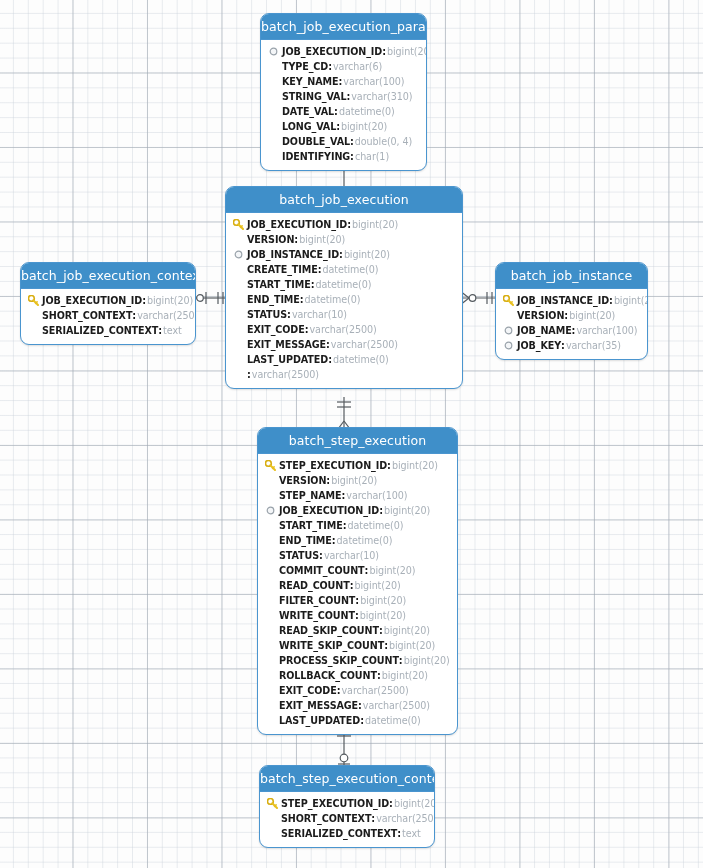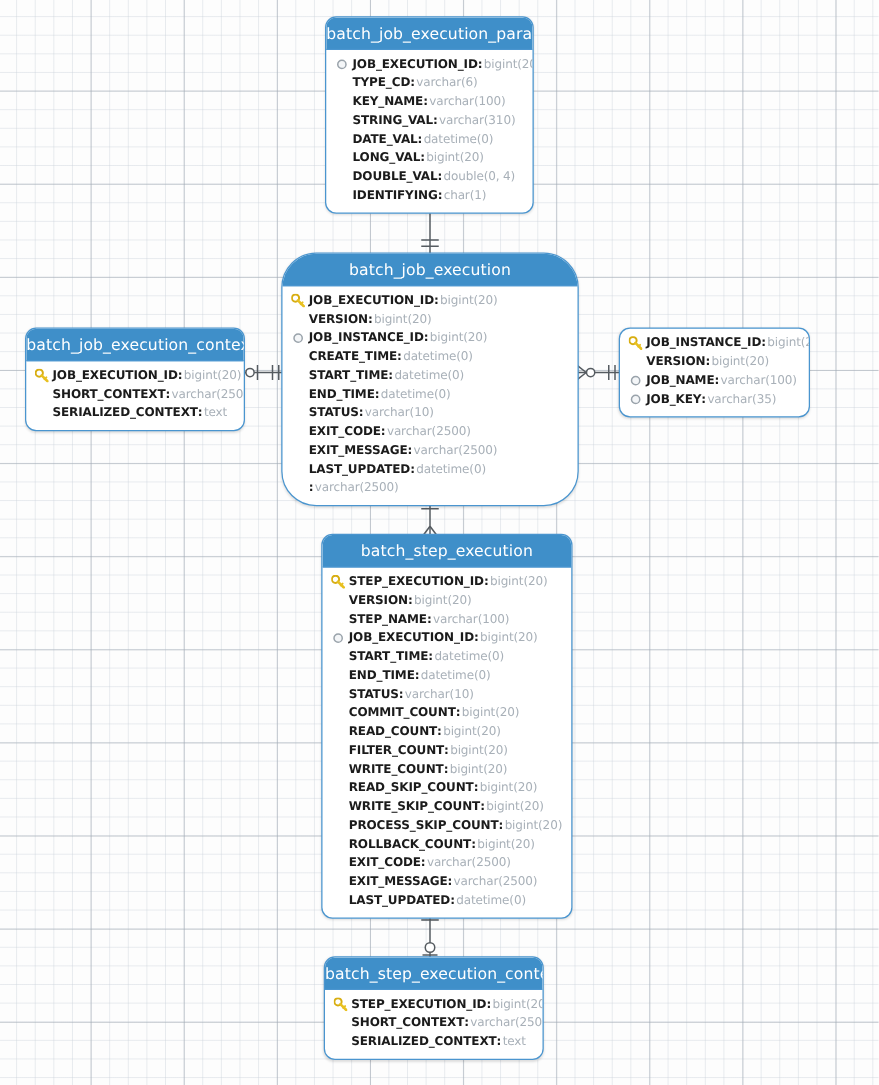--- a/index.html
+++ b/index.html
@@ -199,21 +199,21 @@
             <span class="ctype">double(0, 4)</span>
           </div>
           <div class="col">
             <span class="ico"></span>
             <span class="cname">IDENTIFYING</span>
             <span class="colon">:</span>
             <span class="ctype">char(1)</span>
           </div>
         </div>
       </div>
-      <div class="tbl" style="left: 225px; top: 202px; width: 238px; border-radius: 28px;">
+      <div class="tbl" style="left: 225px; top: 186px; width: 238px;">
         <div class="tbl-hdr">batch_job_execution</div>
         <div class="cols">
           <div class="col">
             <span class="ico">
               <svg width="11" height="11" viewBox="0 0 11 11">
                 <circle cx="3.4" cy="3.4" r="2.9" fill="none" stroke="#d8ae12" stroke-width="1.6"></circle>
                 <path d="M5.3,5.3 L10,10" stroke="#e8c020" stroke-width="2" stroke-linecap="round"></path>
                 <path d="M7.6,8.3 L9.1,6.9" stroke="#e8c020" stroke-width="1.6" stroke-linecap="round"></path>
               </svg>
             </span>
@@ -309,20 +309,21 @@
           </div>
           <div class="col">
             <span class="ico"></span>
             <span class="cname">SERIALIZED_CONTEXT</span>
             <span class="colon">:</span>
             <span class="ctype">text</span>
           </div>
         </div>
       </div>
       <div class="tbl" style="left: 495px; top: 262px; width: 153px;">
+        <div class="tbl-hdr">batch_job_instance</div>
         <div class="cols">
           <div class="col">
             <span class="ico">
               <svg width="11" height="11" viewBox="0 0 11 11">
                 <circle cx="3.4" cy="3.4" r="2.9" fill="none" stroke="#d8ae12" stroke-width="1.6"></circle>
                 <path d="M5.3,5.3 L10,10" stroke="#e8c020" stroke-width="2" stroke-linecap="round"></path>
                 <path d="M7.6,8.3 L9.1,6.9" stroke="#e8c020" stroke-width="1.6" stroke-linecap="round"></path>
               </svg>
             </span>
             <span class="cname">JOB_INSTANCE_ID</span>

